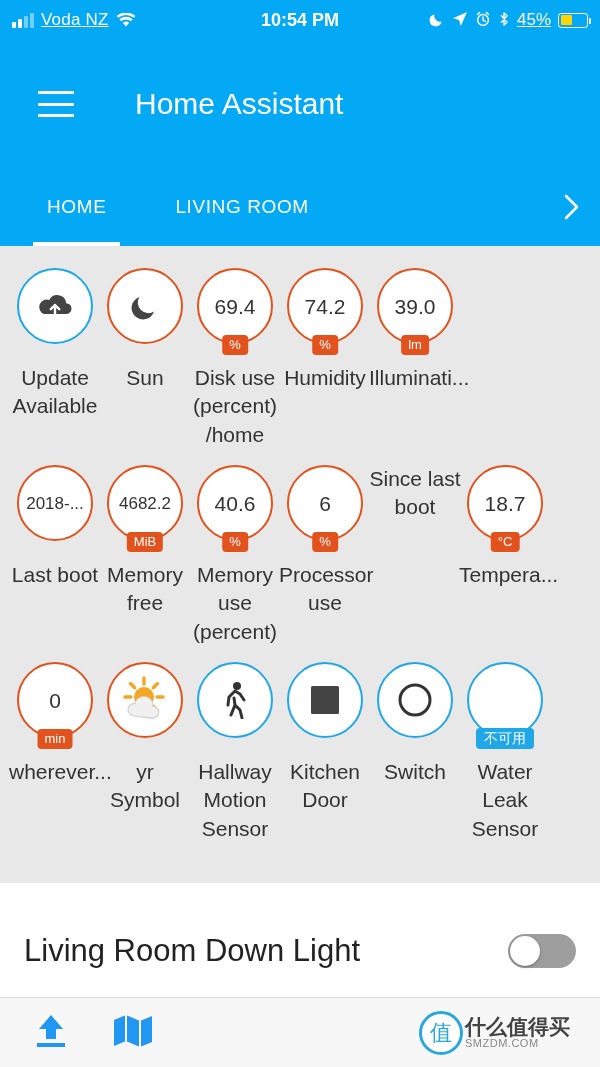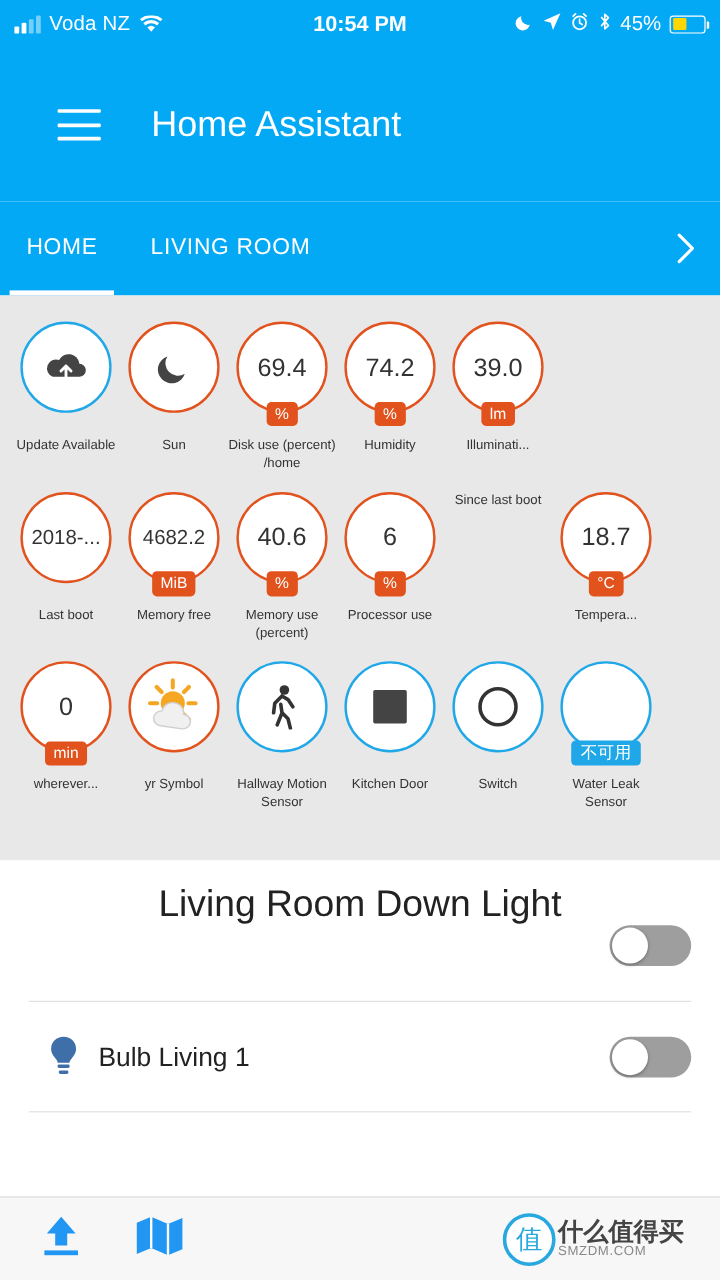--- a/index.html
+++ b/index.html
@@ -13,20 +13,21 @@
   
   .statusbar {
     height: 40px;
     background: #03a9f4;
     color: #ffffff;
     display: flex;
     align-items: center;
     padding: 0 12px;
     font-size: 17px;
     position: relative;
+    text-decoration: underline;
   }
   .sb-left { display: flex; align-items: center; gap: 7px; }
   .signal { display: flex; align-items: flex-end; gap: 2px; height: 15px; }
   .signal i { display: block; width: 4px; background: #fff; border-radius: 1px; }
   .signal i:nth-child(1) { height: 6px; }
   .signal i:nth-child(2) { height: 9px; }
   .signal i:nth-child(3) { height: 12px; opacity: .45; }
   .signal i:nth-child(4) { height: 15px; opacity: .45; }
   .carrier { font-size: 17px; letter-spacing: .2px; }
   .wifi { width: 20px; height: 15px; position: relative; }
@@ -46,41 +47,43 @@
   }
   .batt .fill { height: 100%; background: #ffd600; border-radius: 1px; width: 45%; }
 
   
   .appbar {
     background: #03a9f4;
     color: #fff;
     height: 128px;
     display: flex;
     align-items: center;
-    padding-left: 48px;
+    padding-left: 38px;
+    gap: 19px;
   }
   .hamburger { width: 36px; height: 26px; display: flex; flex-direction: column; justify-content: space-between; cursor: pointer; }
   .hamburger span { display: block; height: 3px; background: #fff; border-radius: 1px; }
   .apptitle { font-size: 30px; margin-left: 42px; font-weight: 400; }
 
   
   .tabs {
     background: #03a9f4;
     height: 78px;
     display: flex;
     align-items: stretch;
     position: relative;
     color: #fff;
   }
   .tab {
     display: flex; align-items: center; justify-content: center;
     font-size: 19px; letter-spacing: .6px;
     padding: 0 22px;
     position: relative;
     white-space: nowrap;
+    margin-left: 25px;
   }
   .tab.active::after {
     content: ""; position: absolute; left: 8px; right: 8px; bottom: 0;
     height: 4px; background: #fff;
   }
   .tab-arrow {
     margin-left: auto; display: flex; align-items: center; justify-content: center;
     width: 56px; font-size: 30px; font-weight: 300;
   }
 
@@ -116,39 +119,39 @@
     background: #e2521d; color: #fff;
     border-radius: 4px;
     font-size: 13px;
     padding: 2px 7px;
     white-space: nowrap;
     line-height: 1.25;
   }
   .unit.blue { background: #1fa7e8; }
   .unit.wide { font-size: 14px; padding: 2px 8px; }
   .label {
-    font-size: 11px; color: #333; text-align: center; line-height: 1.35;
+    font-size: 21px; color: #333; text-align: center; line-height: 1.35;
     width: 92px;
   }
 
   
   .ico { display: block; }
 
   
   .card {
     background: #fff;
     padding: 0 24px;
   }
   .card-sep { height: 18px; background: #fff; }
   .card-row {
     display: flex; align-items: center;
     height: 92px;
     border-bottom: 1px solid #e0e0e0;
   }
-  .card-row.head { height: 100px; border-bottom: 1px solid #e0e0e0; flex-direction: column; }
+  .card-row.head { height: 100px; border-bottom: 1px solid #e0e0e0; }
   .card-title { font-size: 31px; color: #222; font-weight: 400; }
   .row-ico { width: 58px; display: flex; align-items: center; justify-content: center; }
   .row-label { font-size: 22px; color: #222; }
   .toggle {
     margin-left: auto;
     width: 68px; height: 34px; border-radius: 17px;
     background: #9e9e9e;
     position: relative;
   }
   .toggle .knob {

